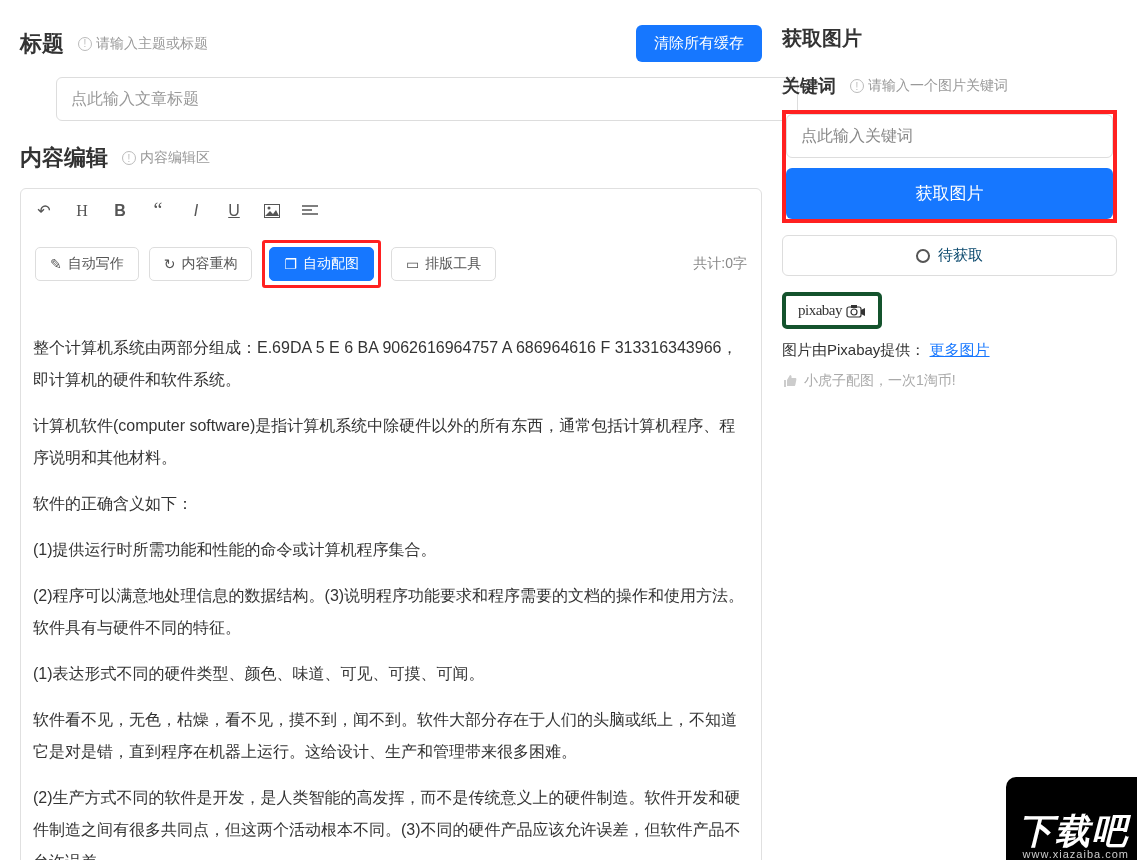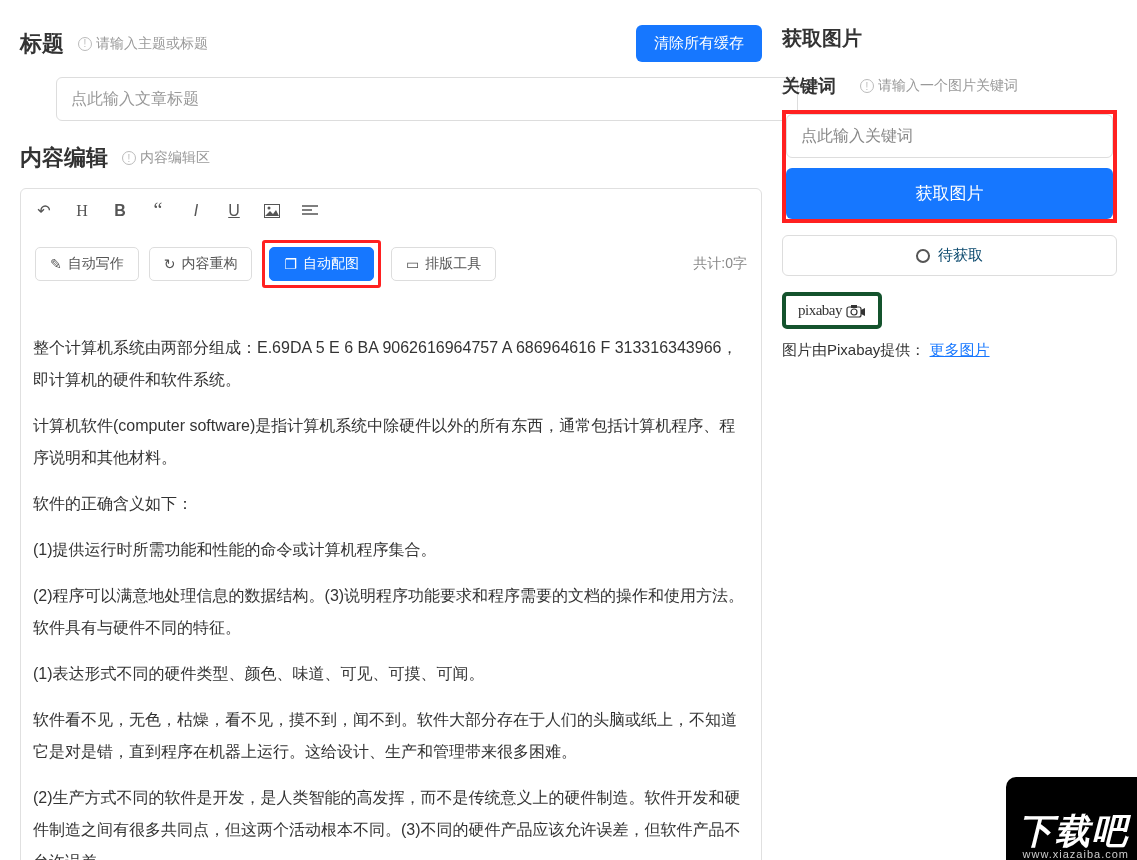--- a/index.html
+++ b/index.html
@@ -25,21 +25,21 @@
 .toolbar-row2 { display: flex; gap: 10px; padding: 8px 14px 14px 14px; align-items: center; }
 .tb-btn { display: inline-flex; align-items: center; gap: 6px; padding: 7px 14px; border-radius: 5px; font-size: 14px; cursor: pointer; border: 1px solid #ddd; background: #fff; color: #555; }
 .tb-btn.primary { background: #1677ff; color: #fff; border-color: #1677ff; }
 .highlight-red { border: 3px solid #ff2020; padding: 4px 4px; border-radius: 3px; display: inline-flex; }
 .char-count { margin-left: auto; font-size: 14px; color: #888; }
 
 .content-area { padding: 18px 12px 30px 12px; font-size: 16px; line-height: 2; color: #333; }
 .content-area p { margin-bottom: 14px; margin-top: 12px; }
 
 .right-section-title { font-size: 20px; font-weight: 600; color: #333; margin-bottom: 22px; }
-.right-sub-header { display: flex; align-items: center; gap: 24px; margin-bottom: 12px; }
+.right-sub-header { display: flex; align-items: center; gap: 14px; margin-bottom: 12px; }
 .right-sub-title { font-size: 18px; font-weight: 600; color: #333; }
 
 .keyword-box { border: 4px solid #ff2020; margin-bottom: 12px; }
 .keyword-input { width: 100%; padding: 12px 14px; border: 1px solid #ddd; border-radius: 6px; font-size: 16px; }
 .keyword-input::placeholder { color: #888; }
 .fetch-btn { width: 100%; background: #1677ff; color: #fff; border: none; padding: 14px; border-radius: 6px; font-size: 17px; cursor: pointer; margin-top: 10px; }
 
 .pending-btn { width: 100%; border: 1px solid #ddd; background: #fff; padding: 10px; border-radius: 6px; font-size: 15px; color: #0c4a6e; display: flex; align-items: center; justify-content: center; gap: 8px; margin-bottom: 16px; cursor: pointer; }
 .circle-icon { width: 14px; height: 14px; border: 2px solid #555; border-radius: 50%; display: inline-block; }
 
@@ -175,19 +175,25 @@
           <rect x="5" y="1" width="6" height="3" fill="#333"></rect>
           <path d="M15 6 L19 4 L19 12 L15 10 Z" fill="#333"></path>
         </svg>
     </div>
 
     <div class="credit-line">
       <span>图片由Pixabay提供：</span>
       <a href="#">更多图片</a>
     </div>
 
+    <div class="footer-note">
+      <svg class="thumb-icon" viewBox="0 0 16 14">
+          <path d="M2 6 h2 v7 h-2 z M5 6 L8 1 c1 0 2 1 1.5 3 h4 c1 0 1 1 0.8 2 l-1 5 c-0.2 1 -1 1 -1 1 H5 z" fill="#ccc"></path>
+        </svg>
+      <span>小虎子配图，一次1淘币!</span>
+    </div>
   </div>
 </div>
 
 <div class="watermark">
   <div class="wm-main">下载吧</div>
   <div class="wm-sub">www.xiazaiba.com</div>
 </div>
 
 </body></html>

